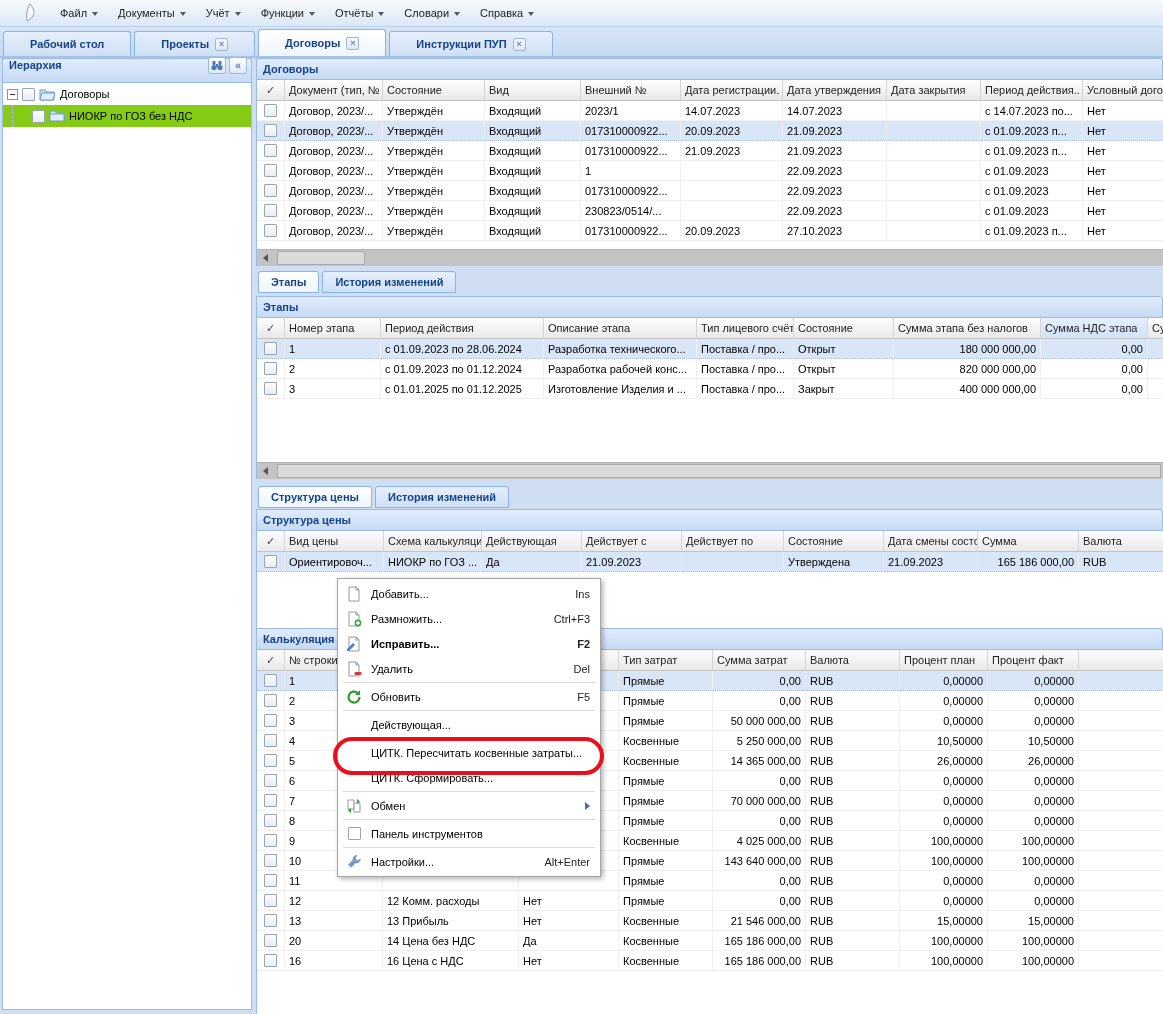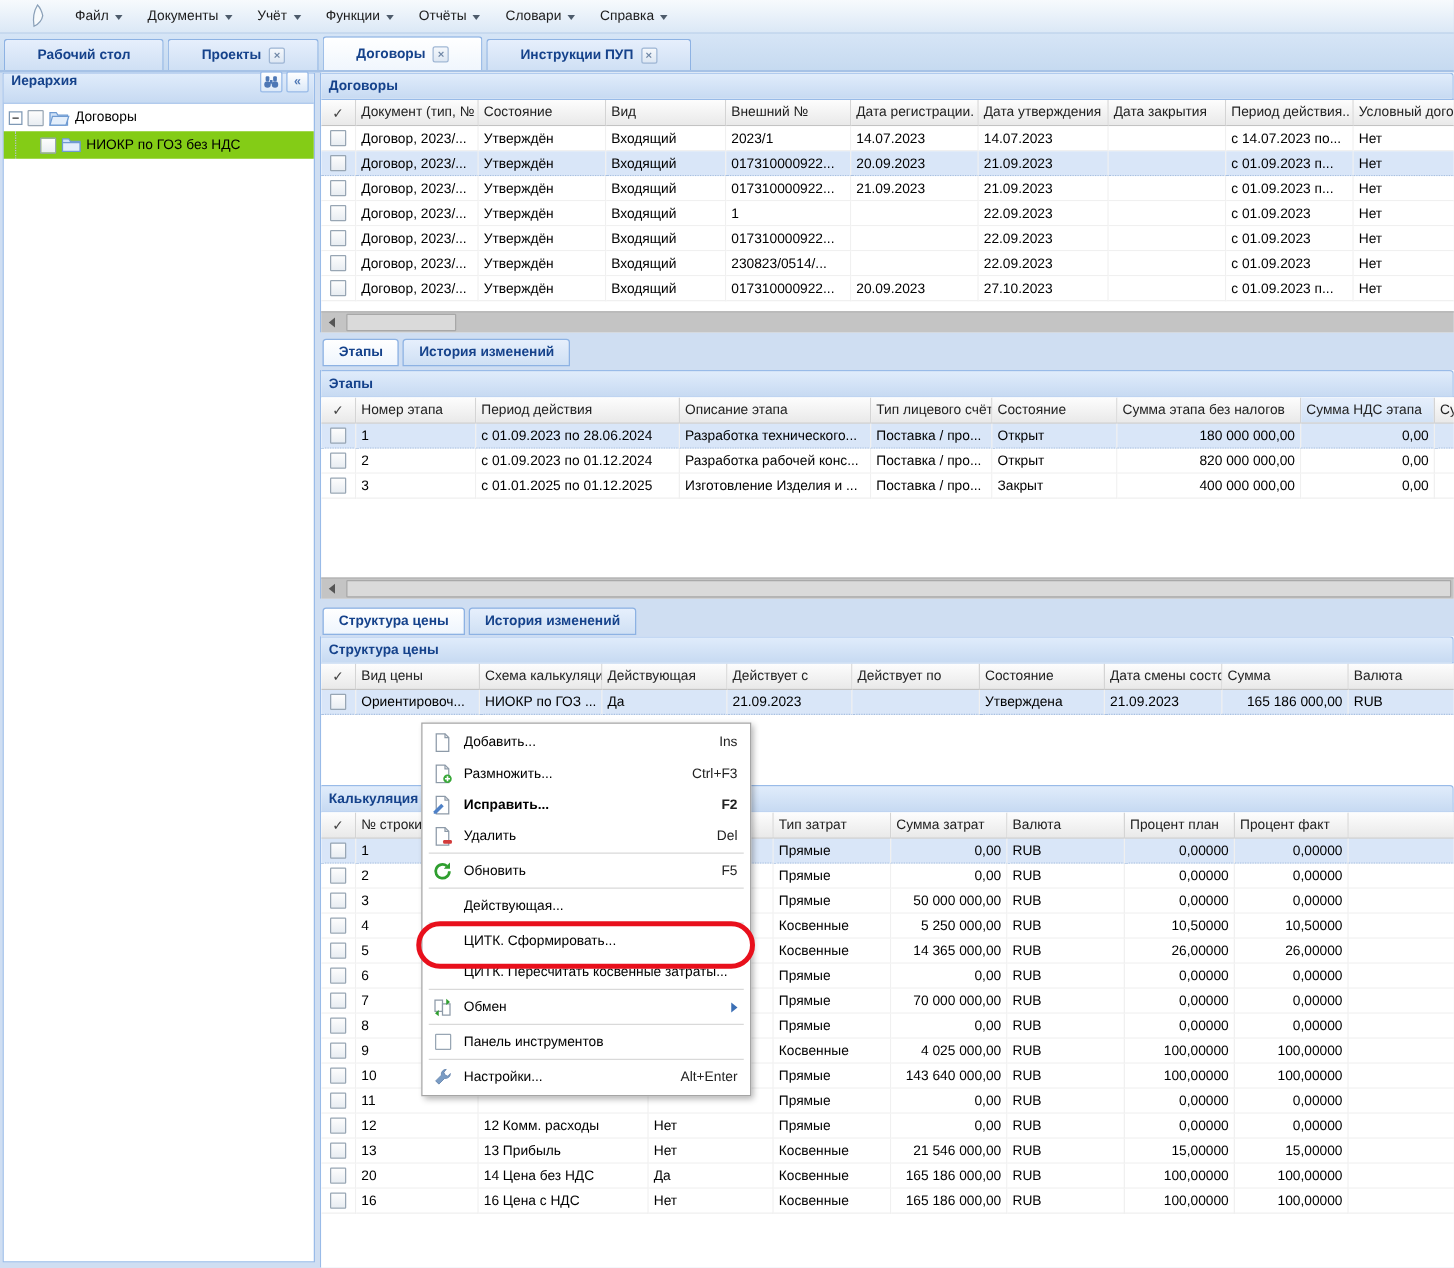--- a/index.html
+++ b/index.html
@@ -704,25 +704,25 @@
       <span class="cshort">F5</span>
     </div>
     <div class="csep"></div>
     <div class="citem">
       <span class="cicon"></span>
       <span class="clabel">Действующая...</span>
     </div>
     <div class="csep"></div>
     <div class="citem">
       <span class="cicon"></span>
+      <span class="clabel">ЦИТК. Пересчитать косвенные затраты...</span>
+    </div>
+    <div class="citem">
+      <span class="cicon"></span>
       <span class="clabel">ЦИТК. Сформировать...</span>
-    </div>
-    <div class="citem">
-      <span class="cicon"></span>
-      <span class="clabel">ЦИТК. Пересчитать косвенные затраты...</span>
     </div>
     <div class="csep"></div>
     <div class="citem">
       <span class="cicon">
         <svg width="16" height="16" viewBox="0 0 16 16">
           <path d="M2 2h6v9H2z" fill="#fff" stroke="#8d9aa8"></path>
           <path d="M8 5h6v9H8z" fill="#fff" stroke="#8d9aa8"></path>
           <path d="M11 1l3 2.5-3 2.5z" fill="#2f9e2f"></path>
           <path d="M5 10l-3 2.5 3 2.5z" fill="#2f9e2f"></path>
         </svg>

